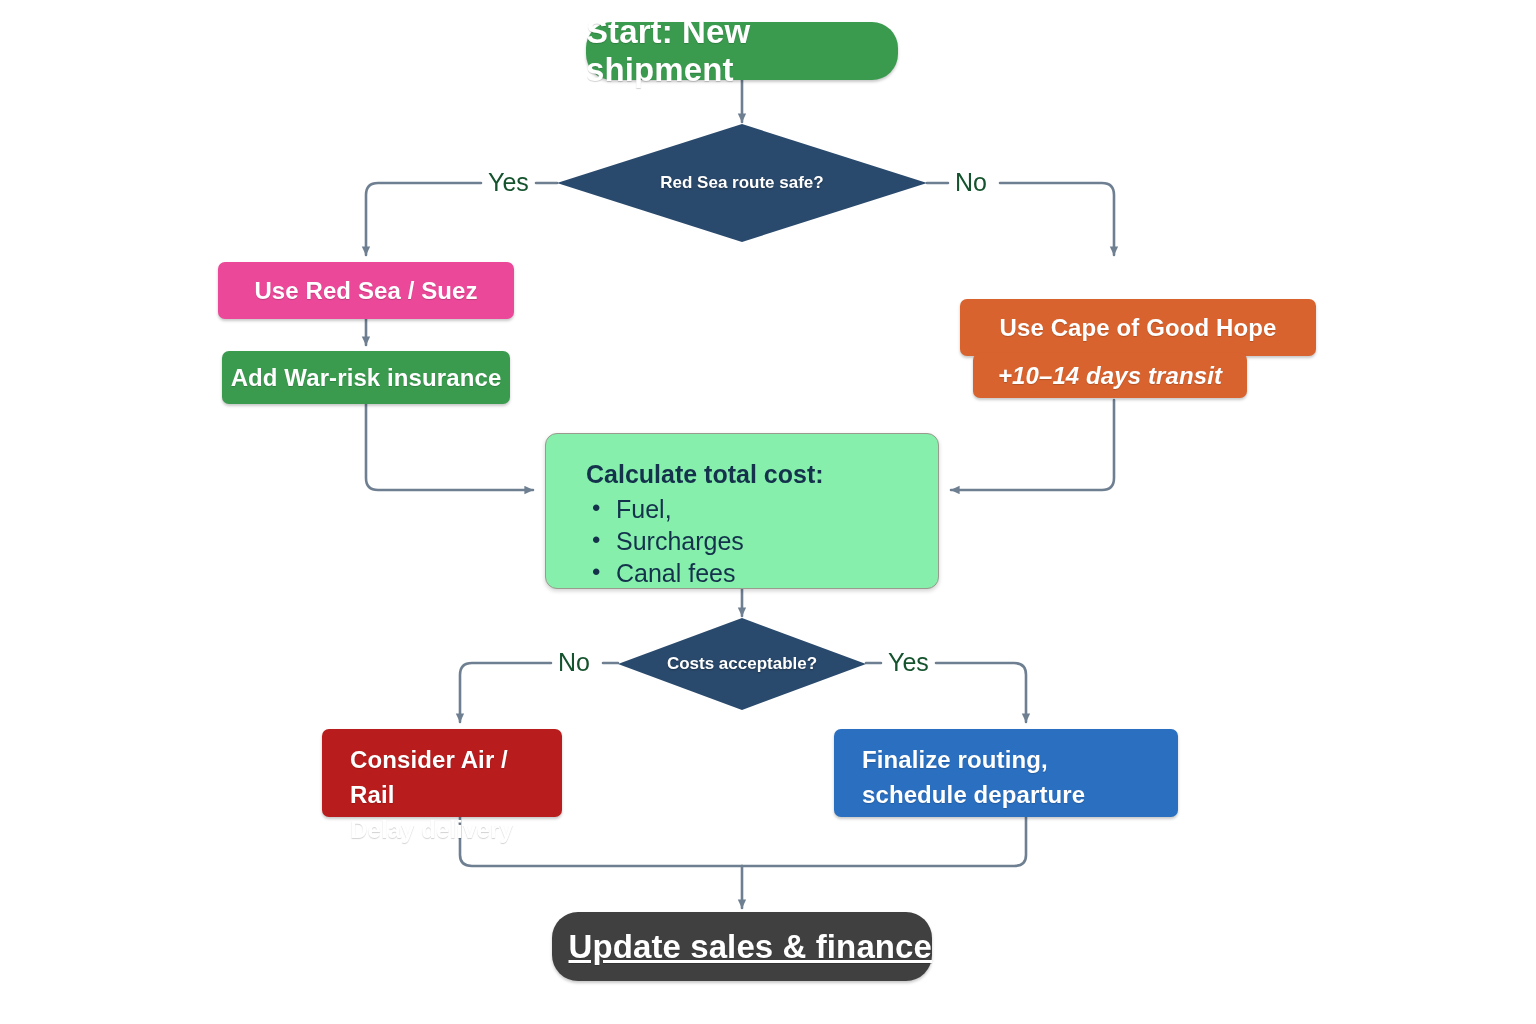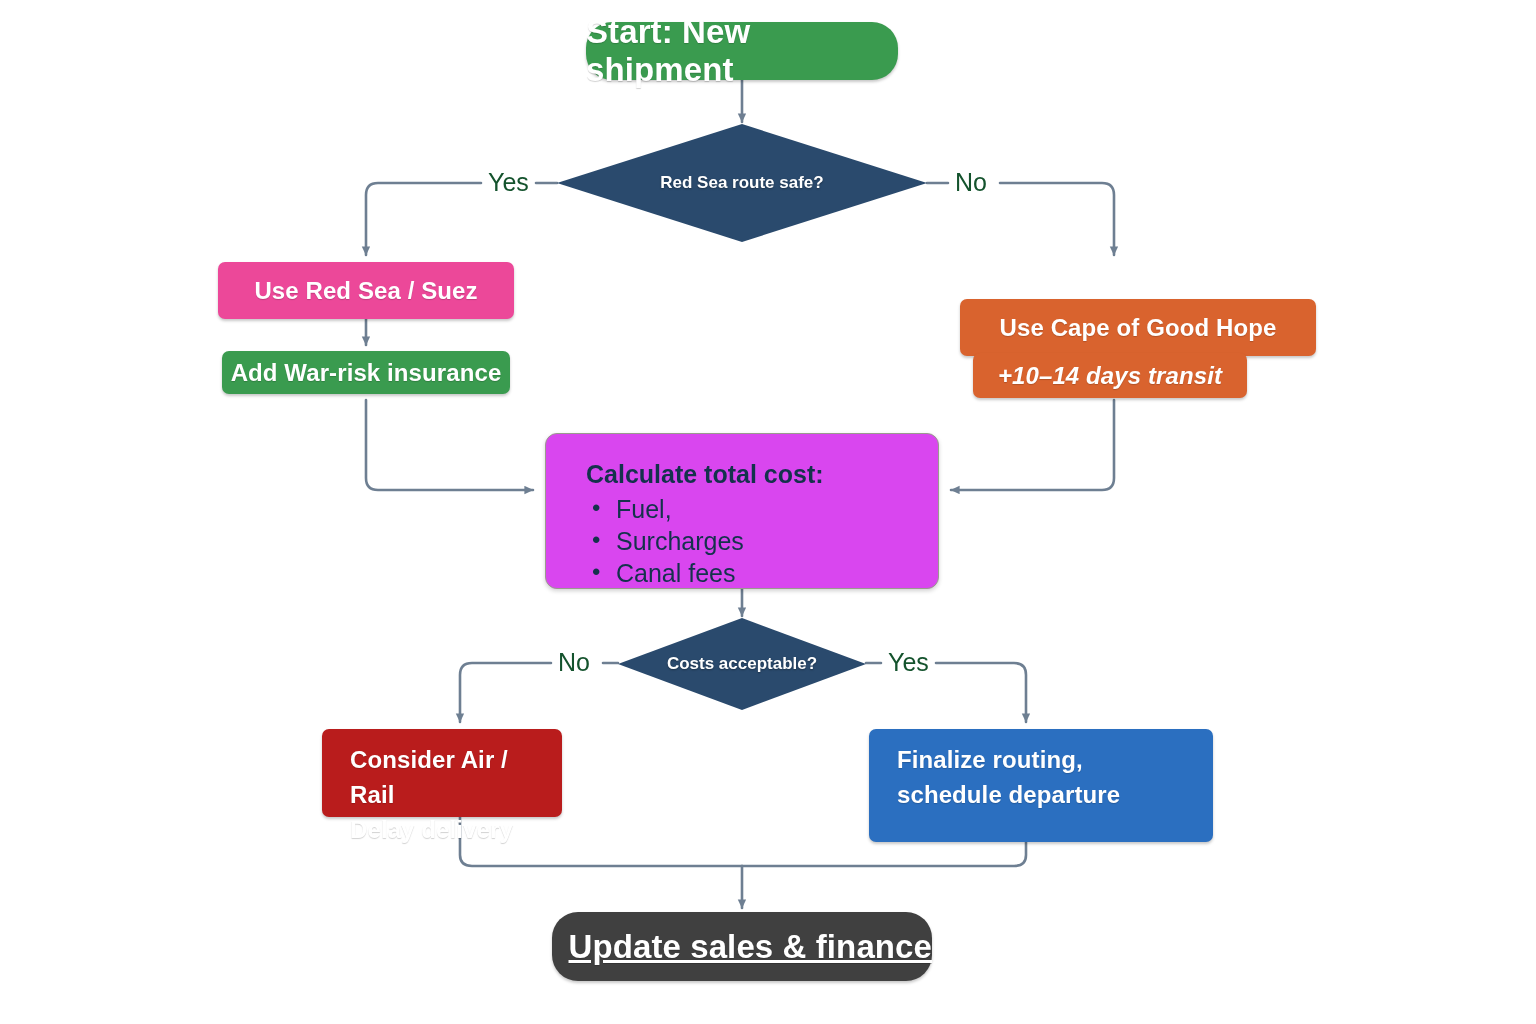--- a/index.html
+++ b/index.html
@@ -53,21 +53,21 @@
   .edge-label{
     position:absolute;
     color:#14532d;
     font-size:25px;
     font-weight:normal;
     white-space:nowrap;
   }
   .calcbox{
     position:absolute;
     box-sizing:border-box;
-    background:#d946ef;
+    background:#86efac;
     border:1.6px solid #9a9a8e;
     border-radius:12px;
     box-shadow:0 2px 4px rgba(0,0,0,0.18);
     padding:26px 28px 22px 40px;
     color:#1d3448;
   }
   .calc-title{
     font-size:25px;font-weight:bold;margin:0 0 4px 0;color:#14324c;
   }
   .calc-list{
@@ -136,21 +136,21 @@
     <span>Yes</span>
   </div>
   <div class="edge-label" style="left:955px;top:168px;">
     <span>No</span>
   </div>
 
   <div class="node process" style="left:218px;top:262px;width:296px;height:57px;background:#ec4899;">
     <span>Use Red Sea / Suez</span>
   </div>
 
-  <div class="node process" style="left:222px;top:351px;width:288px;height:43px;background:#3a9b4f;">
+  <div class="node process" style="left:222px;top:351px;width:288px;height:53px;background:#3a9b4f;">
     <span>Add War-risk insurance</span>
   </div>
 
   <div class="node process" style="left:960px;top:262px;width:356px;height:57px;background:#d9632e;margin-top:37px;">
     <span>Use Cape of Good Hope</span>
   </div>
 
   <div class="node process" style="left:973px;top:353px;width:274px;height:45px;background:#d9632e;font-style:italic;">
     <span>+10–14 days transit</span>
   </div>
@@ -176,21 +176,21 @@
   </div>
   <div class="edge-label" style="left:888px;top:648px;">
     <span>Yes</span>
   </div>
 
   <div class="node process two-line" style="left:322px;top:729px;width:240px;height:88px;background:#b91c1c;">
     <div>Consider Air / Rail</div>
     <div>Delay delivery</div>
   </div>
 
-  <div class="node process two-line" style="left:869px;top:729px;width:344px;height:113px;background:#2b6fc0;">
+  <div class="node process two-line" style="left:834px;top:729px;width:344px;height:88px;background:#2b6fc0;">
     <div>Finalize routing,</div>
     <div>schedule departure</div>
   </div>
 
   <div class="node terminator" style="left:552px;top:912px;width:380px;height:69px;background:#404040;text-decoration:underline;">
     <span>Update sales &amp; finance</span>
   </div>
 
 </div>
 

